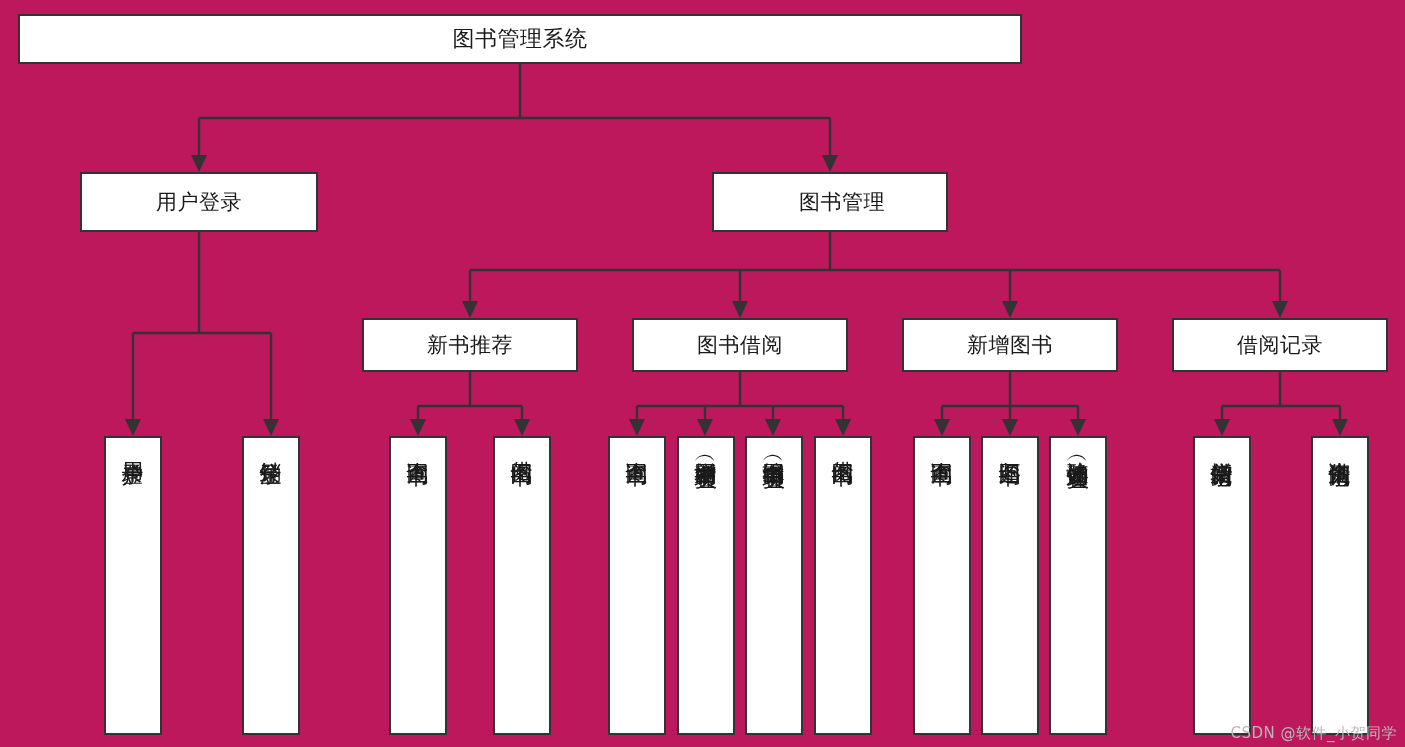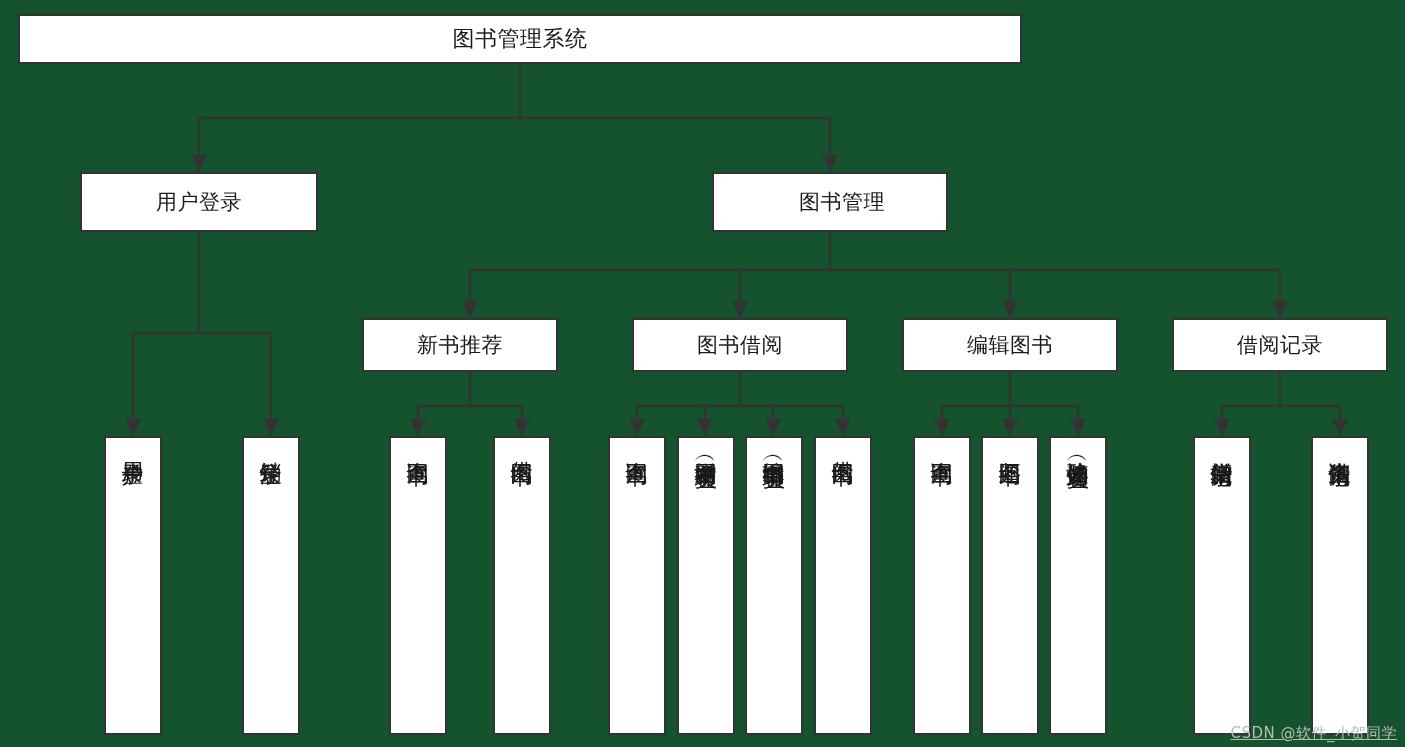--- a/index.html
+++ b/index.html
@@ -7,21 +7,21 @@
     padding: 0;
     background: #ffffff;
   }
   body {
     font-family: "DejaVu Sans", "Liberation Sans", sans-serif;
   }
   #canvas {
     position: relative;
     width: 1405px;
     height: 747px;
-    background: #14532d;
+    background: #be185d;
     overflow: hidden;
   }
   .node {
     position: absolute;
     box-sizing: border-box;
     background: #ffffff;
     border: 2px solid #333333;
     display: flex;
     align-items: center;
     justify-content: center;
@@ -74,21 +74,20 @@
   }
   .watermark {
     position: absolute;
     right: 8px;
     bottom: 4px;
     font-size: 15px;
     color: #b8b8b8;
     letter-spacing: 0.5px;
     white-space: nowrap;
     font-family: "DejaVu Sans", "Liberation Sans", sans-serif;
-    text-decoration: underline;
   }
 </style>
 </head>
 <body>
 
 <div id="canvas">
 
   <svg id="links" viewBox="0 0 1405 747">
     <defs>
       <marker id="arrow" markerWidth="9" markerHeight="11" refX="0.6" refY="5.5" orient="auto" markerUnits="userSpaceOnUse">
@@ -176,30 +175,30 @@
   </div>
 
   <div class="node horiz" style="left:80px; top:172px; width:238px; height:60px;">
     <span class="node-label">用户登录</span>
   </div>
 
   <div class="node horiz" style="left:712px; top:172px; width:236px; height:60px;padding-left:24px;">
     <span class="node-label">图书管理</span>
   </div>
 
-  <div class="node horiz" style="left:362px; top:318px; width:196px; height:54px;justify-content:center;">
+  <div class="node horiz" style="left:362px; top:318px; width:216px; height:54px;justify-content:center;">
     <span class="node-label">新书推荐</span>
   </div>
 
   <div class="node horiz" style="left:632px; top:318px; width:216px; height:54px;justify-content:center;">
     <span class="node-label">图书借阅</span>
   </div>
 
   <div class="node horiz" style="left:902px; top:318px; width:216px; height:54px;">
-    <span class="node-label">编辑图书</span>
+    <span class="node-label">新增图书</span>
   </div>
 
   <div class="node horiz" style="left:1172px; top:318px; width:216px; height:54px;">
     <span class="node-label">借阅记录</span>
   </div>
 
   <div class="node vert" style="left:104px; top:436px; width:58px; height:299px;">
     <span class="node-label">用户登录</span>
   </div>
 

